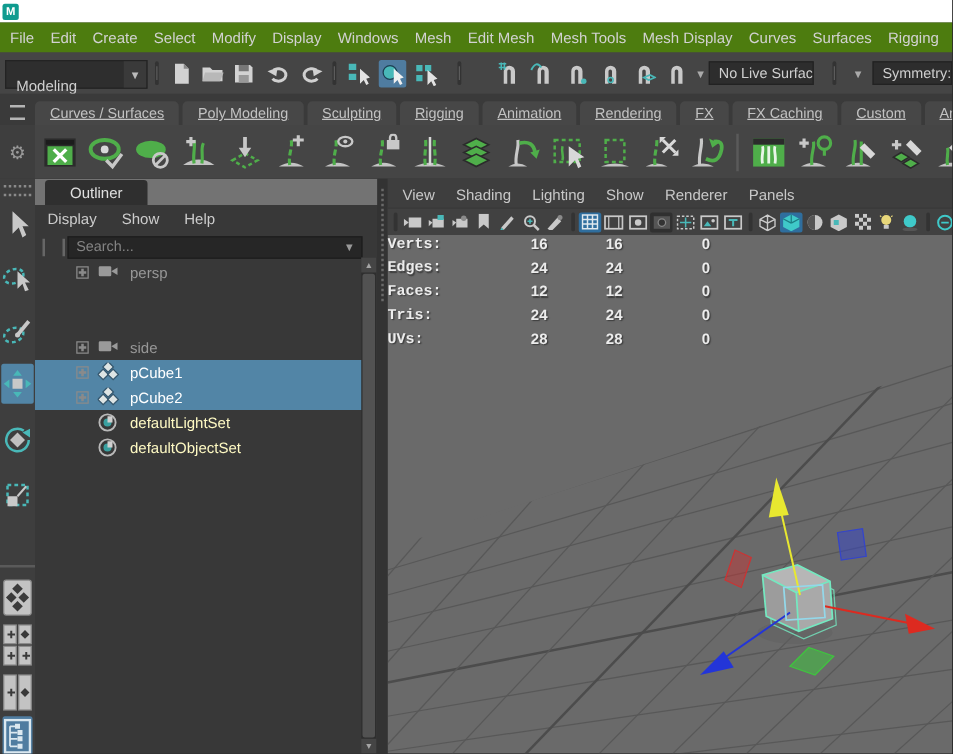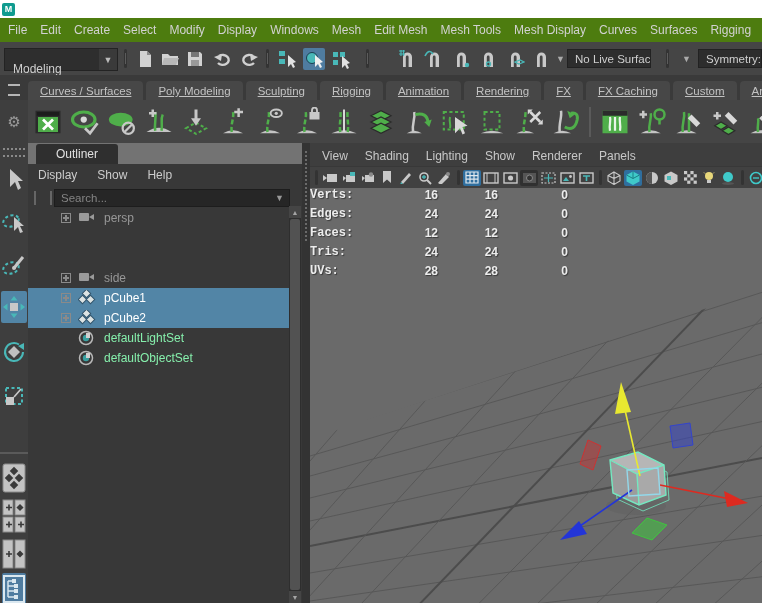--- a/index.html
+++ b/index.html
@@ -53,21 +53,21 @@
   .ol-tabstrip{position:absolute;left:0;top:0;width:274px;height:21px;background:#737373;}
   .ol-tab{position:absolute;left:8px;top:1px;width:82px;height:20px;background:#2f2f2f;color:#e0e0e0;font-size:12px;
           display:flex;align-items:center;justify-content:center;border-radius:3px 3px 0 0;}
   .ol-menus{position:absolute;left:0;top:21px;width:274px;height:21px;background:#383838;display:flex;align-items:center;padding-left:10px;box-sizing:border-box;}
   .ol-menus span{color:#cccccc;font-size:12px;margin-right:20px;cursor:default;}
   .ol-search{position:absolute;left:0;top:44px;width:274px;height:24px;}
   .ol-filter{position:absolute;left:6px;top:4px;width:14px;height:14px;border:2px solid #666;border-top:none;border-bottom:none;}
   .ol-input{position:absolute;left:26px;top:2px;width:236px;height:18px;background:#262626;border:1px solid #1d1d1d;box-sizing:border-box;
             color:#848484;font-size:11.5px;display:flex;align-items:center;padding-left:6px;}
   .ol-input .caret{position:absolute;right:5px;color:#999;font-size:9px;}
-  .orow{position:absolute;left:0;width:262px;height:20px;color:#86efac;font-size:12px;}
+  .orow{position:absolute;left:0;width:262px;height:20px;color:#fef9c3;font-size:12px;}
   .orow.graylbl{color:#979797;text-align:right;}
   .orow.sel{background:#5285a6;color:#fff;}
   .orow .exp{position:absolute;left:33px;top:5px;width:10px;height:10px;border:1px solid #8a8a8a;box-sizing:border-box;}
   .orow .exp:before{content:"";position:absolute;left:1px;top:3px;width:6px;height:2px;background:#8a8a8a;}
   .orow .exp:after{content:"";position:absolute;left:3px;top:1px;width:2px;height:6px;background:#8a8a8a;}
   .orow .oicn{position:absolute;left:50px;top:2px;}
   .orow .olbl{position:absolute;left:76px;top:3px;white-space:nowrap;}
   .ol-scroll{position:absolute;right:1px;top:63px;width:12px;bottom:0;background:#2e2e2e;}
   .ol-scroll .up,.ol-scroll .dn{position:absolute;left:0;width:12px;height:12px;background:#454545;color:#a5a5a5;font-size:7px;display:flex;align-items:center;justify-content:center;}
   .ol-scroll .up{top:0;} .ol-scroll .dn{bottom:0;}

